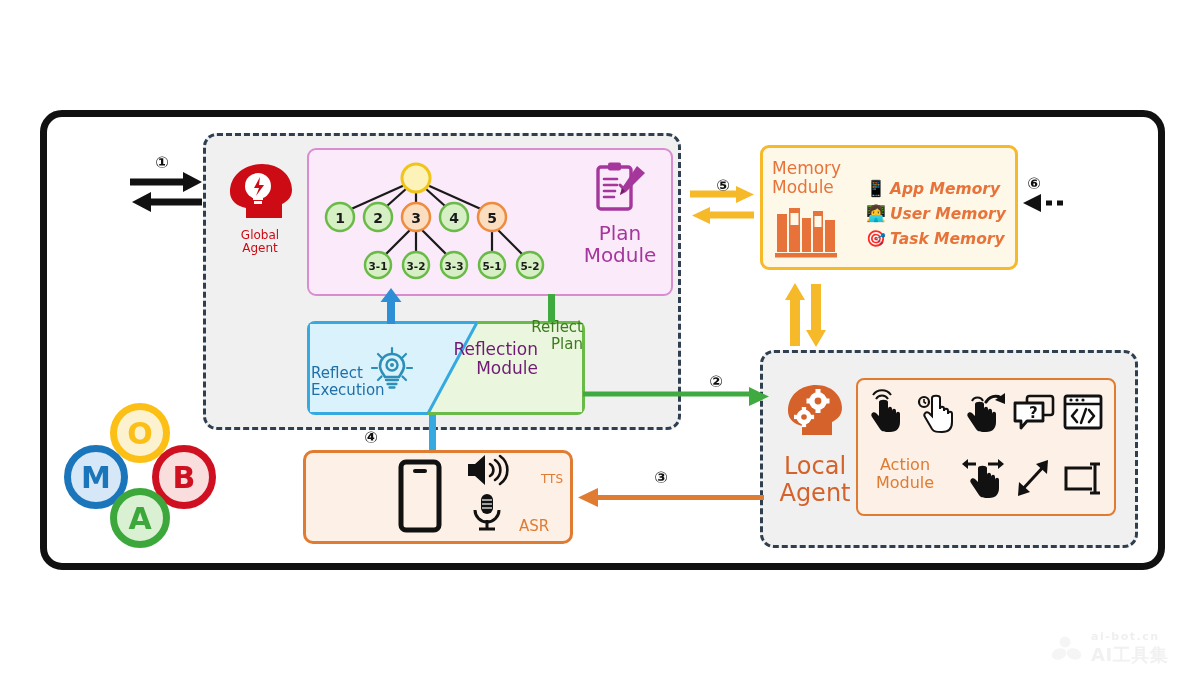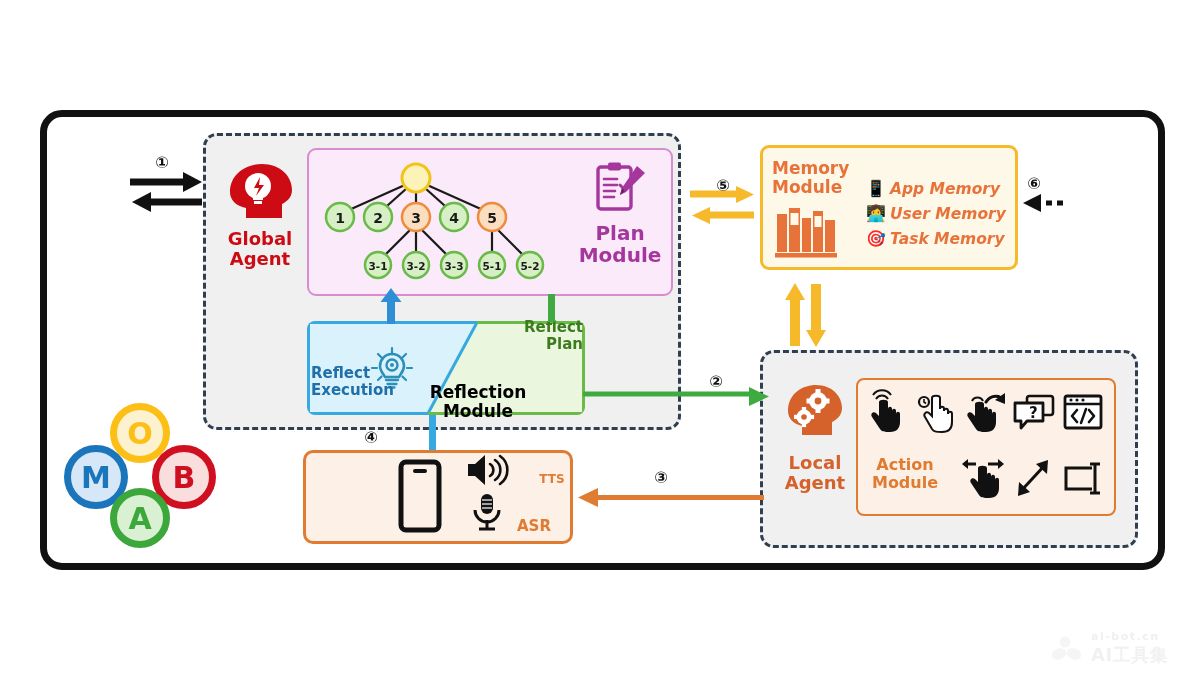--- a/index.html
+++ b/index.html
@@ -25,21 +25,21 @@
   
   .dashed-box {
     border: 3px dashed #2f3f4f;
     border-radius: 14px;
     background: #f0f0f0;
   }
   .global-agent-box { left: 203px; top: 133px; width: 478px; height: 297px; }
   .local-agent-box  { left: 760px; top: 350px; width: 378px; height: 198px; }
 
   
-  .lbl { font-weight: bold; line-height: 1.12; text-align: center; white-space: pre-line; }
+  .lbl { font-weight: normal; line-height: 1.12; text-align: center; white-space: pre-line; }
 
   
   .user-wrap { left: 55px; top: 163px; width: 85px; }
   .user-circle {
     width: 62px; height: 62px; border-radius: 50%;
     border: 5px solid #111; background: #f5f3dd;
     margin: 0 auto; position: relative; overflow: hidden;
   }
   .user-head {
     position: absolute; left: 50%; top: 8px; transform: translateX(-50%);
@@ -67,21 +67,21 @@
   }
   .expert-body {
     position: absolute; left: 50%; top: 31px; transform: translateX(-50%);
     width: 38px; height: 30px; border-radius: 19px 19px 3px 3px;
     border: 3px solid #111; background: #d7e6f5;
   }
   .expert-label { font-size: 16px; color: #111; margin-top: 5px; }
 
   
   .ga-icon { left: 222px; top: 162px; width: 78px; height: 62px; }
-  .ga-label { left: 212px; top: 229px; width: 96px; font-size: 18px; color: #cc0b15; }
+  .ga-label { left: 212px; top: 229px; width: 96px; font-size: 12px; color: #cc0b15; }
 
   
   .plan-module {
     left: 307px; top: 148px; width: 366px; height: 148px;
     border: 2px solid #d98cd0; border-radius: 9px;
     background: #fbeafa;
   }
   .plan-label { left: 568px; top: 222px; width: 104px; font-size: 20px; color: #a5369c; }
   .plan-icon { left: 594px; top: 160px; width: 56px; height: 56px; }
 
@@ -101,40 +101,40 @@
   .reflect-exec-lbl {
     left: 311px; top: 365px; width: 84px; font-size: 15px;
     color: #1f6fa8; text-align: left;
   }
   .reflect-plan-lbl {
     left: 505px; top: 319px; width: 78px; font-size: 15px;
     color: #3c7c1e; text-align: right;
   }
   .reflect-title {
     left: 418px; top: 340px; width: 120px; font-size: 17px;
-    color: #000000; text-align: center; margin-top: 43px;
+    color: #701a75; text-align: right;
   }
   .bulb-icon { left: 370px; top: 346px; width: 44px; height: 44px; }
 
   
   .memory-module {
     left: 760px; top: 145px; width: 258px; height: 125px;
     border: 3px solid #f5b929; border-radius: 9px;
     background: #fdf8e8;
   }
   .mem-title { left: 772px; top: 159px; width: 96px; font-size: 17px; color: #e8733a; text-align: left; }
   .books-icon { left: 775px; top: 206px; width: 62px; height: 52px; }
   .mem-list { left: 866px; top: 176px; width: 140px; }
   .mem-row { display: flex; align-items: center; gap: 5px; height: 25px; }
   .mem-row-txt { font-size: 15.5px; font-weight: bold; color: #e8733a; font-style: italic; }
   .mem-emoji { font-size: 16px; width: 19px; text-align: center; }
 
   
   .la-icon { left: 782px; top: 383px; width: 66px; height: 56px; }
-  .la-label { left: 772px; top: 453px; width: 86px; font-size: 18px; color: #d4622a; }
+  .la-label { left: 772px; top: 453px; width: 86px; font-size: 24px; color: #d4622a; }
 
   
   .action-module {
     left: 856px; top: 378px; width: 260px; height: 138px;
     border: 2px solid #e07b32; border-radius: 8px;
     background: #fdf0e6;
   }
   .action-label { left: 866px; top: 456px; width: 78px; font-size: 16px; color: #e07b32; text-align: center; }
   .act-icons-top { left: 866px; top: 386px; width: 244px; height: 52px; display: flex; gap: 7px; align-items: center; }
   .act-icons-bot { left: 962px; top: 452px; width: 148px; height: 52px; display: flex; gap: 8px; align-items: center; }

